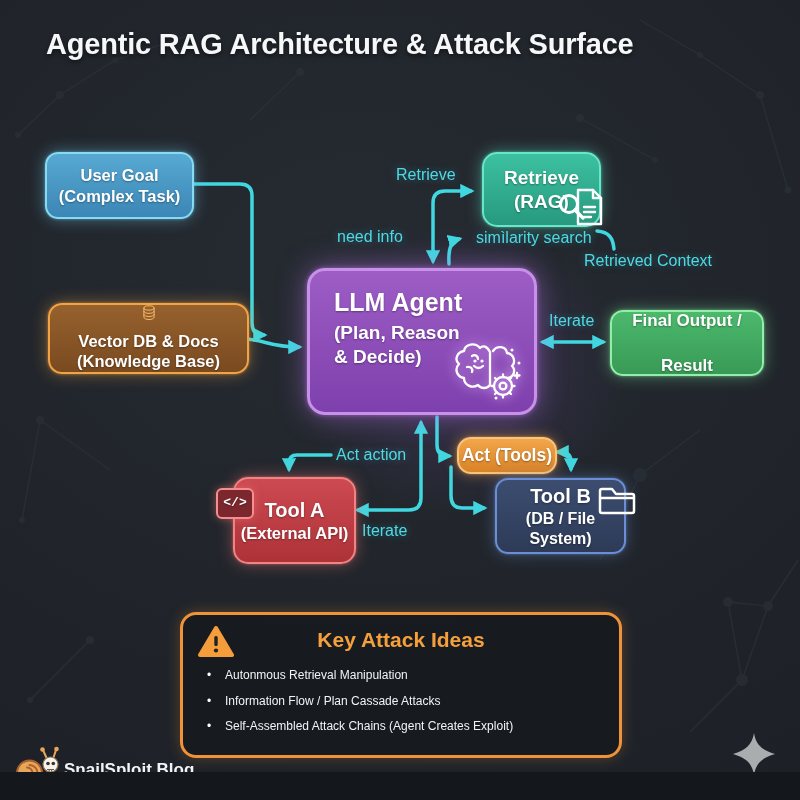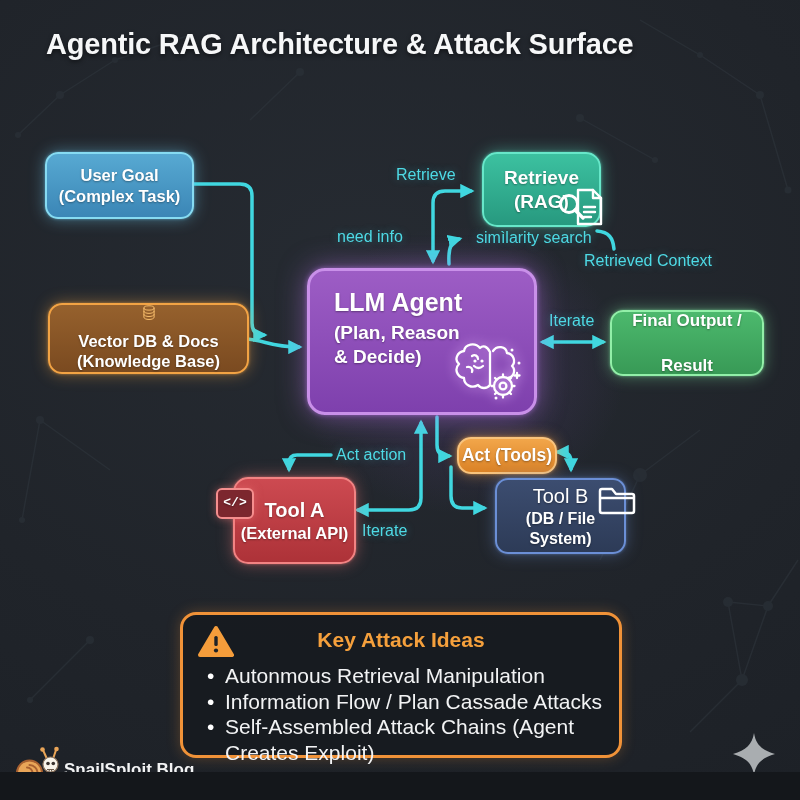--- a/index.html
+++ b/index.html
@@ -41,36 +41,36 @@
     background:linear-gradient(180deg,#cd4a51,#ad3238);border:2.5px solid #f28383;border-radius:15px;
     box-shadow:0 0 16px rgba(240,120,120,.45),0 0 3px rgba(240,120,120,.6);}
   .tool-a .big{font-size:20px;font-weight:bold;}
   .tool-a .small{font-size:16.5px;font-weight:bold;}
   .act-pill{left:457px;top:437px;width:96px;height:33px;font-size:17.5px;font-weight:bold;
     background:linear-gradient(180deg,#f2a64a,#da8226);border:2.5px solid #f8c37c;border-radius:14px;
     box-shadow:0 0 14px rgba(245,165,75,.5),0 0 3px rgba(245,165,75,.6);}
   .tool-b{left:495px;top:478px;width:127px;height:72px;
     background:linear-gradient(180deg,#3c4d70,#2d3b57);border:2.5px solid #6b8fd6;
     box-shadow:0 0 16px rgba(110,145,215,.4),0 0 3px rgba(110,145,215,.55);}
-  .tool-b .big{font-size:20px;font-weight:normal;}
+  .tool-b .big{font-size:20px;font-weight:bold;}
   .tool-b .small{font-size:16px;font-weight:bold;}
   .badge-code{position:absolute;left:-19px;top:9px;width:34px;height:27px;border-radius:6px;
     background:#7c272e;border:2px solid #f58e8e;display:flex;align-items:center;justify-content:center;
     font-family:"Liberation Mono",monospace;font-size:13px;font-weight:bold;color:#fff;
     box-shadow:0 0 8px rgba(240,120,120,.5);}
   .icon-abs{position:absolute;}
   .key-box{position:absolute;left:180px;top:612px;width:442px;height:146px;box-sizing:border-box;
     border:3px solid #f09238;border-radius:16px;background:rgba(22,26,31,.85);
     box-shadow:0 0 14px rgba(240,146,56,.28);}
   .key-head{position:relative;height:44px;}
   .key-head .warn{position:absolute;left:15px;top:10px;}
   .key-title{position:absolute;left:0;right:0;top:13px;text-align:center;color:#f5a03c;
     font-size:21px;font-weight:bold;}
   .key-list{list-style:none;margin:4px 0 0 0;padding:0 0 0 24px;}
-  .key-list li{position:relative;padding-left:18px;font-size:21px;color:#f2f3f4;line-height:25.5px;}
+  .key-list li{position:relative;padding-left:18px;font-size:12px;color:#f2f3f4;line-height:25.5px;}
   .key-list li::before{content:"•";position:absolute;left:0;top:0;color:#fff;}
   .footer-brand{position:absolute;left:64px;top:760px;font-size:17px;font-weight:bold;color:#f2f3f4;}
 </style>
 </head>
 <body>
 
 <div class="canvas">
 
   <svg class="bg-net" width="800" height="800" opacity="0.6">
     <g stroke="#2e353c" stroke-width="1.4" fill="none">

